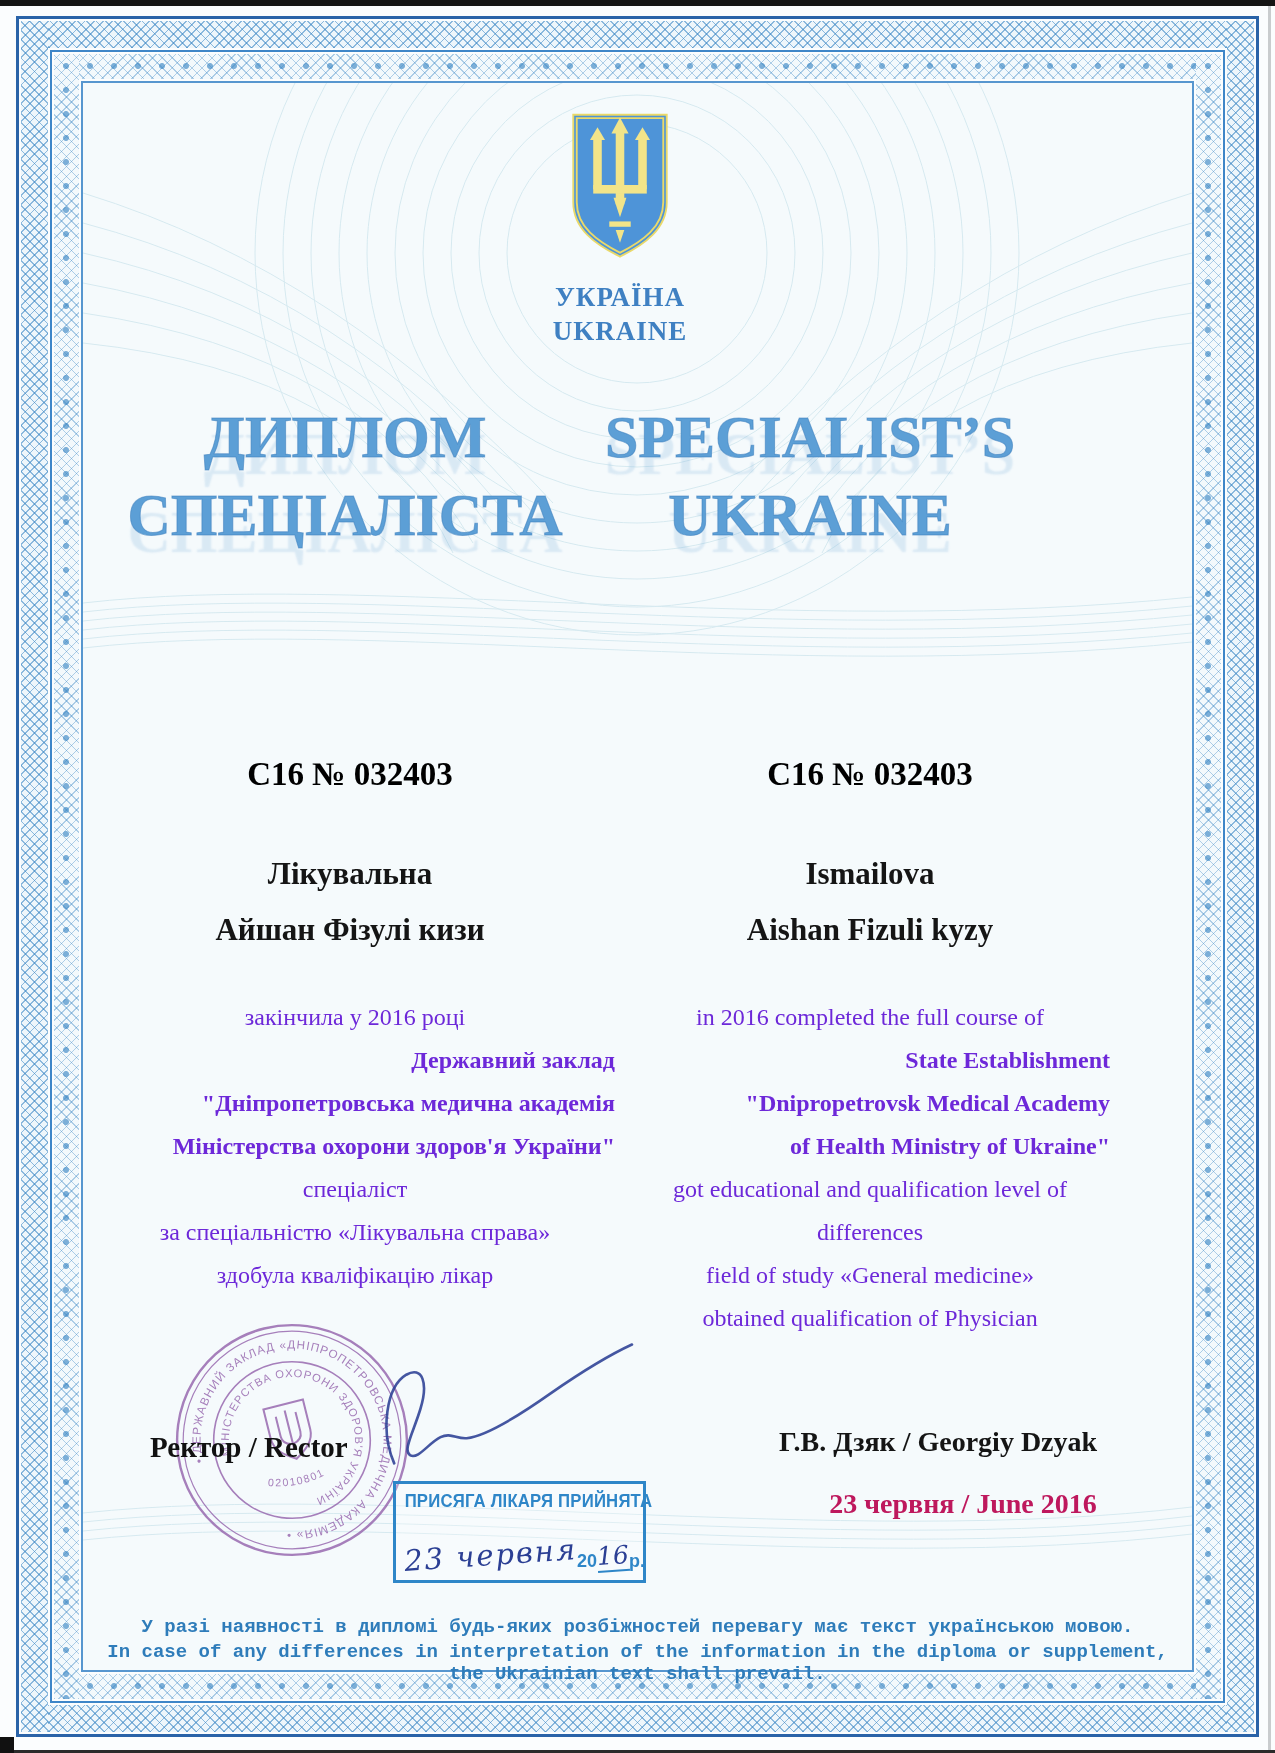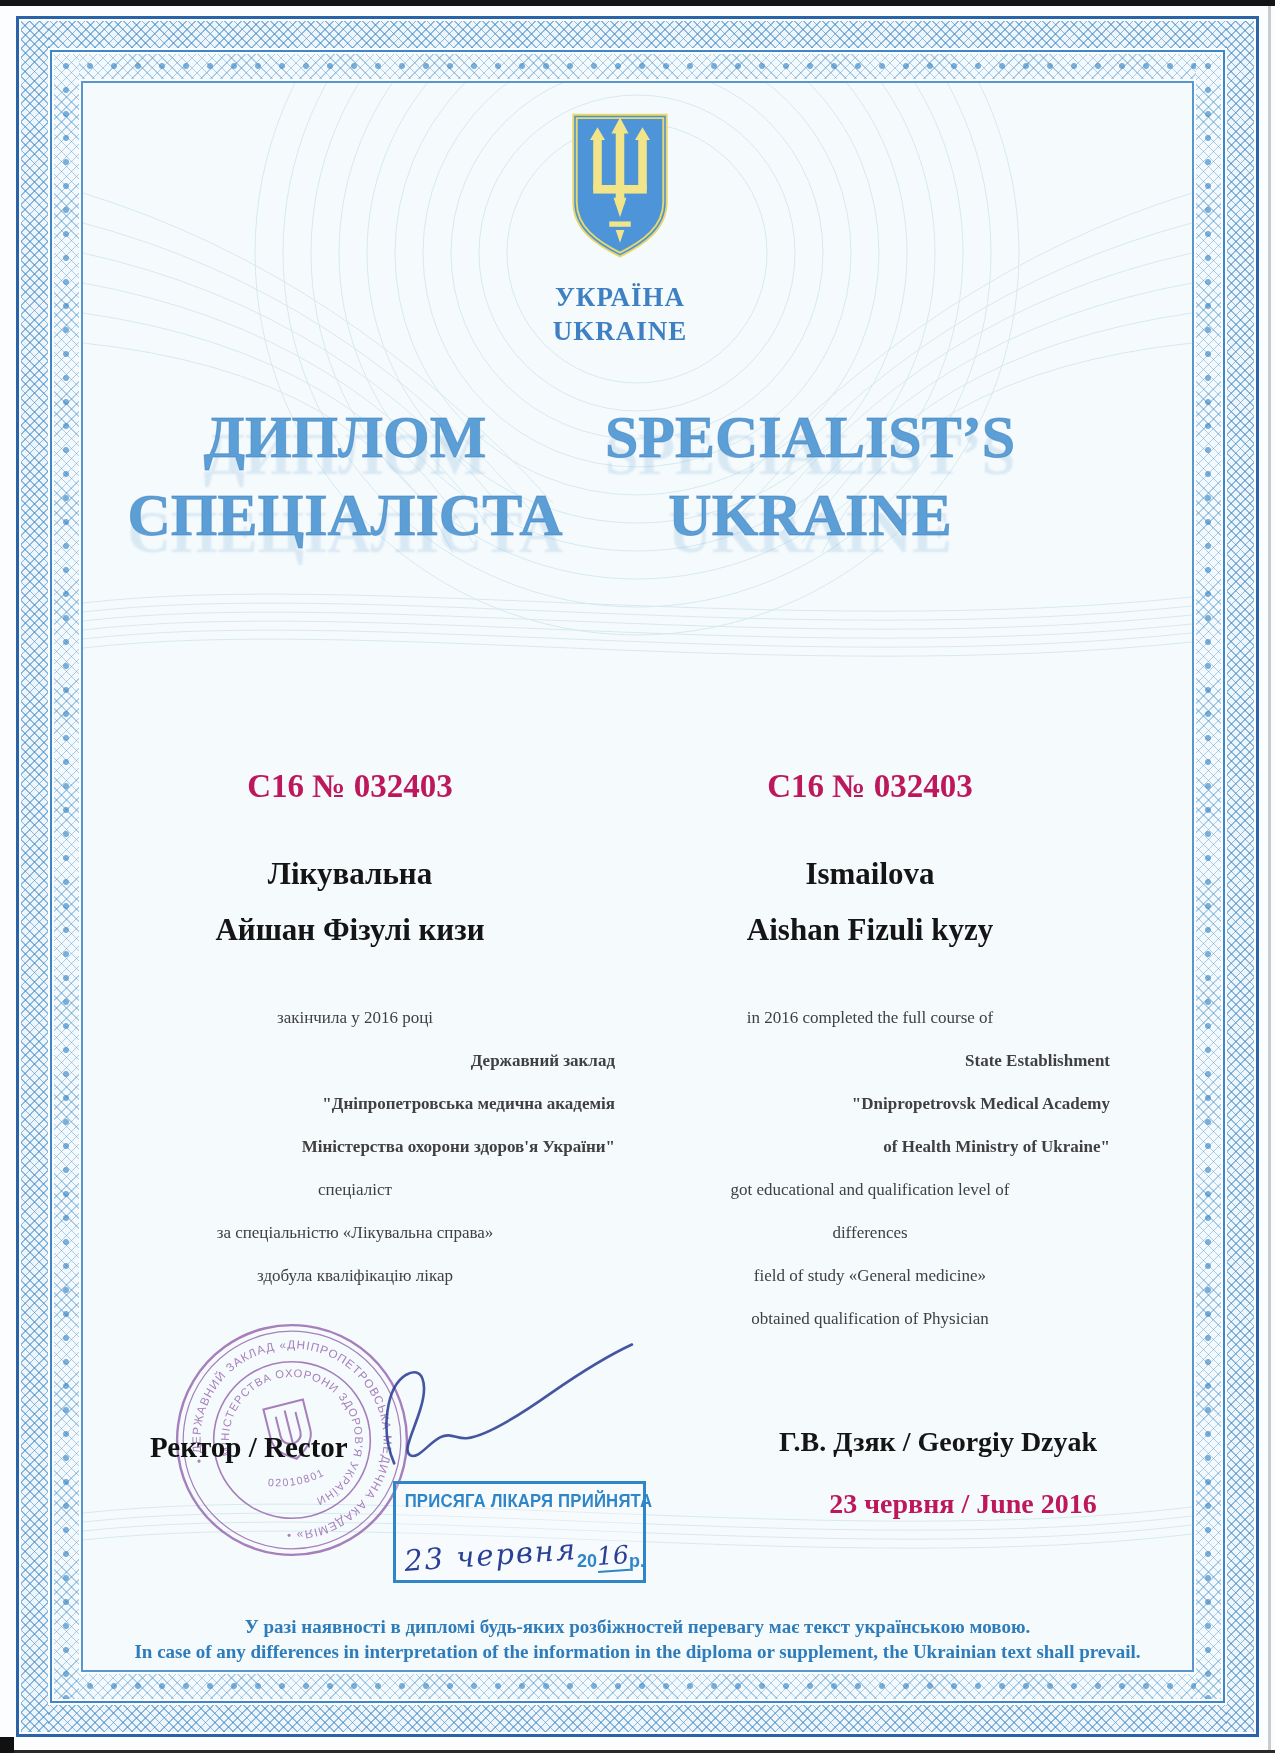--- a/index.html
+++ b/index.html
@@ -40,30 +40,30 @@
   .country{position:absolute;left:0;right:35px;text-align:center;color:#3f80c2;
            font-weight:bold;font-size:27px;letter-spacing:1px;}
   .country.uk{top:282px;} .country.en{top:316px;}
 
   .big-title{position:absolute;top:398px;text-align:center;color:#5c9fd6;font-weight:bold;
              font-size:60px;line-height:78px;-webkit-text-stroke:1px rgba(62,127,190,.55);
              text-shadow:0 17px 2px rgba(120,175,220,.22);}
   .big-title.uk{left:95px;width:500px;}
   .big-title.en{left:595px;width:430px;}
 
-  .diploma-no{position:absolute;top:756px;text-align:center;font-weight:bold;font-size:33px;color:#be185d;margin-top:12px;}
+  .diploma-no{position:absolute;top:756px;text-align:center;font-weight:bold;font-size:33px;color:#000000;}
   .diploma-no.l{left:110px;width:480px;}
   .diploma-no.r{left:650px;width:440px;}
 
   .gname{position:absolute;top:846px;text-align:center;font-weight:bold;font-size:31px;
          line-height:56px;color:#151515;}
   .gname.l{left:110px;width:480px;}
   .gname.r{left:650px;width:440px;}
 
-  .body-col{position:absolute;top:996px;text-align:center;font-size:17px;line-height:43px;color:#404040;}
+  .body-col{position:absolute;top:996px;text-align:center;font-size:24px;line-height:43px;color:#6d28d9;}
   .body-col.l{left:95px;width:520px;}
   .body-col.r{left:630px;width:480px;}
   .body-col .bold{font-weight:bold;text-align:right;}
 
   .rector{position:absolute;top:1431px;left:150px;font-weight:bold;font-size:29px;color:#111;}
   .sign-name{position:absolute;top:1426px;left:720px;width:436px;text-align:center;
              font-weight:bold;font-size:28px;color:#151515;}
   .sign-date{position:absolute;top:1488px;left:745px;width:436px;text-align:center;
              font-weight:bold;font-size:28px;color:#be185d;}
 
@@ -81,21 +81,21 @@
   .oath-title{margin-top:7px;text-align:center;color:#2e86c8;font-family:"Liberation Sans",sans-serif;
               font-weight:bold;font-size:18px;letter-spacing:.2px;transform:scaleX(.93);white-space:nowrap;}
   .oath-row{position:absolute;left:8px;right:6px;bottom:8px;display:flex;align-items:flex-end;white-space:nowrap;}
   .hand{font-family:"DejaVu Serif",serif;font-style:italic;color:#2b3f94;font-size:29px;
         transform:rotate(-4deg);letter-spacing:2px;}
   .hand.small{font-size:25px;letter-spacing:0;}
   .oath-print{color:#2e86c8;font-family:"Liberation Sans",sans-serif;font-size:18px;font-weight:bold;}
   .uline{display:inline-block;border-bottom:2px solid #2e86c8;width:14px;}
   .spacer{flex:1;}
 
-  .footer-line{position:absolute;left:100px;right:100px;text-align:center;font-weight:bold;color:#2e7cba;}
+  .footer-line{position:absolute;left:100px;right:100px;text-align:center;font-weight:bold;color:#2e7cba;font-family:Liberation Mono, monospace;}
   .footer-line.uk{top:1616px;font-size:19px;}
   .footer-line.en{top:1641px;font-size:19px;}
 
   .coa{position:absolute;left:566px;top:110px;width:108px;height:150px;}
 </style>
 </head>
 <body>
 
 <div class="page">
 

